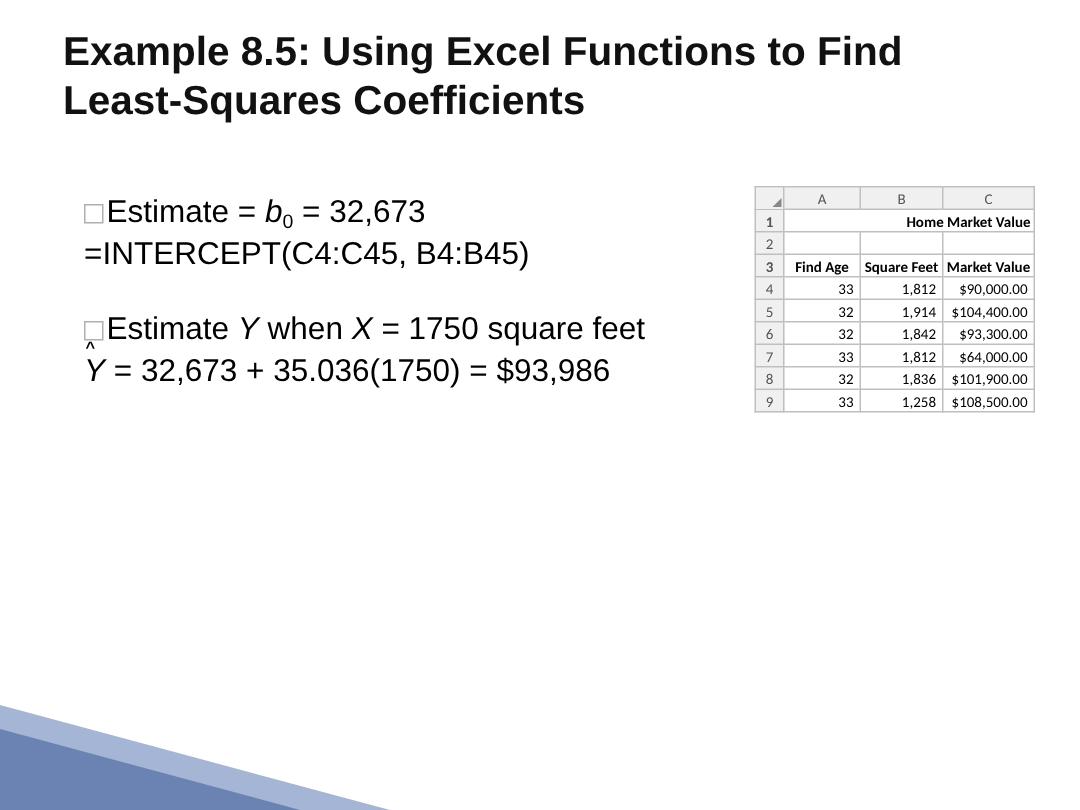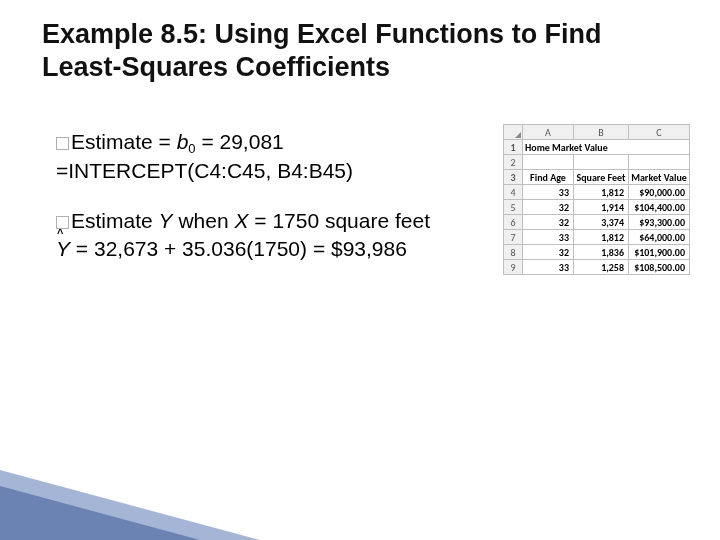--- a/index.html
+++ b/index.html
@@ -94,21 +94,21 @@
     position: absolute;
     right: 1px;
     bottom: 1px;
     width: 0; height: 0;
     border-left: 6px solid transparent;
     border-bottom: 6px solid #888;
   }
   .xl .w1 { width: 46px; }
   .xl .w2 { width: 50px; }
   .xl .w3 { width: 56px; }
-  .xl td.r { text-align: right; padding-right: 4px; font-weight: bold; }
+  .xl td.r { text-align: right; padding-right: 4px; }
   .xl tr.hdrrow td { font-weight: bold; text-align: center; }
 
   
   .tri {
     position: absolute;
     left: 0;
     bottom: 0;
     width: 0;
     height: 0;
     border-left: 260px solid rgba(90, 120, 180, 0.55);
@@ -130,21 +130,21 @@
 <div class="slide">
 
   <div class="title">Example 8.5: Using Excel Functions to Find Least-Squares Coefficients</div>
 
   <div class="body-left">
 
 
     <div class="block">
       <span class="bullet-box"></span><span>Estimate</span>
       = <span class="ital">b</span><span class="sub">0</span>
-      = <span>29,081</span><br>
+      = <span>32,673</span><br>
       <span>=INTERCEPT(C4:C45, B4:B45)</span>
     </div>
 
     <div class="block">
       <span class="bullet-box"></span><span>Estimate</span>
       <span class="ital">Y</span><span> when </span><span class="ital">X</span><span> = 1750 square feet</span><br>
       <span class="yhat-wrap"><span class="hat">^</span><span class="ital">Y</span></span><span> = 32,673 + 35.036(1750) = $93,986</span><br>
     </div>
 
   </div>
@@ -152,21 +152,21 @@
   <table class="xl">
     <tbody>
         <tr>
       <th class="corner"></th>
       <th class="hcell w1">A</th>
       <th class="hcell w2">B</th>
       <th class="hcell w3">C</th>
     </tr>
     <tr class="hdrrow">
       <td class="rownum">1</td>
-      <td colspan="3" style="text-align:left;padding-left:2px">Home Market Value</td>
+      <td colspan="3" style="text-align:right;padding-left:16px">Home Market Value</td>
     </tr>
     <tr>
       <td class="rownum">2</td>
       <td></td>
           <td></td>
           <td></td>
     </tr>
     <tr class="hdrrow">
       <td class="rownum">3</td>
       <td>Find Age</td>
@@ -183,21 +183,21 @@
         </tr>
         <tr>
           <td class="rownum">5</td>
           <td class="r">32</td>
           <td class="r">1,914</td>
           <td class="r">$104,400.00</td>
         </tr>
         <tr>
           <td class="rownum">6</td>
           <td class="r">32</td>
-          <td class="r">3,374</td>
+          <td class="r">1,842</td>
           <td class="r">$93,300.00</td>
         </tr>
         <tr>
           <td class="rownum">7</td>
           <td class="r">33</td>
           <td class="r">1,812</td>
           <td class="r">$64,000.00</td>
         </tr>
         <tr>
           <td class="rownum">8</td>

